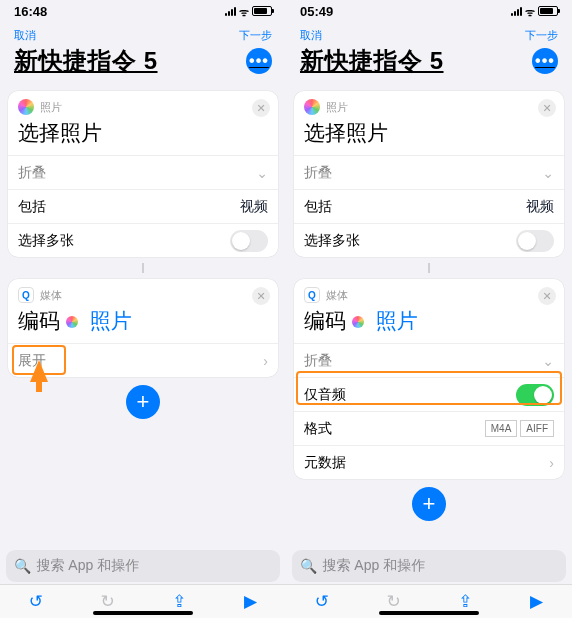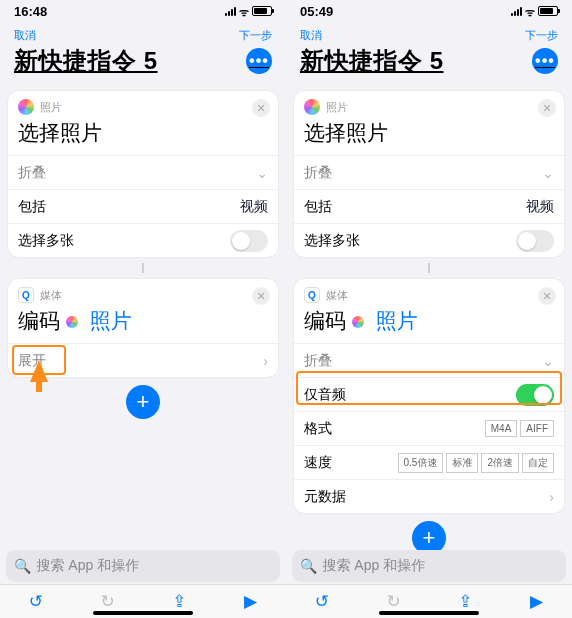--- a/index.html
+++ b/index.html
@@ -198,29 +198,20 @@
       <span class="toggle on"></span>
     </div>
     <div class="row">
       <span>格式</span>
       <span class="seg-group">
         <span class="seg">M4A</span>
         <span class="seg">AIFF</span>
       </span>
     </div>
     <div class="row">
-      <span>速度</span>
-      <span class="seg-group">
-        <span class="seg">0.5倍速</span>
-        <span class="seg">标准</span>
-        <span class="seg">2倍速</span>
-        <span class="seg">自定</span>
-      </span>
-    </div>
-    <div class="row">
       <span>元数据</span>
       <span class="chev">›</span>
     </div>
     <div class="orange-box" style="left:2px; top:92px; right:2px; height:34px;"></div>
   </div>
 
   <div class="add-btn">+</div>
 
   <div class="search-bar">
     <span class="mag">🔍</span>

